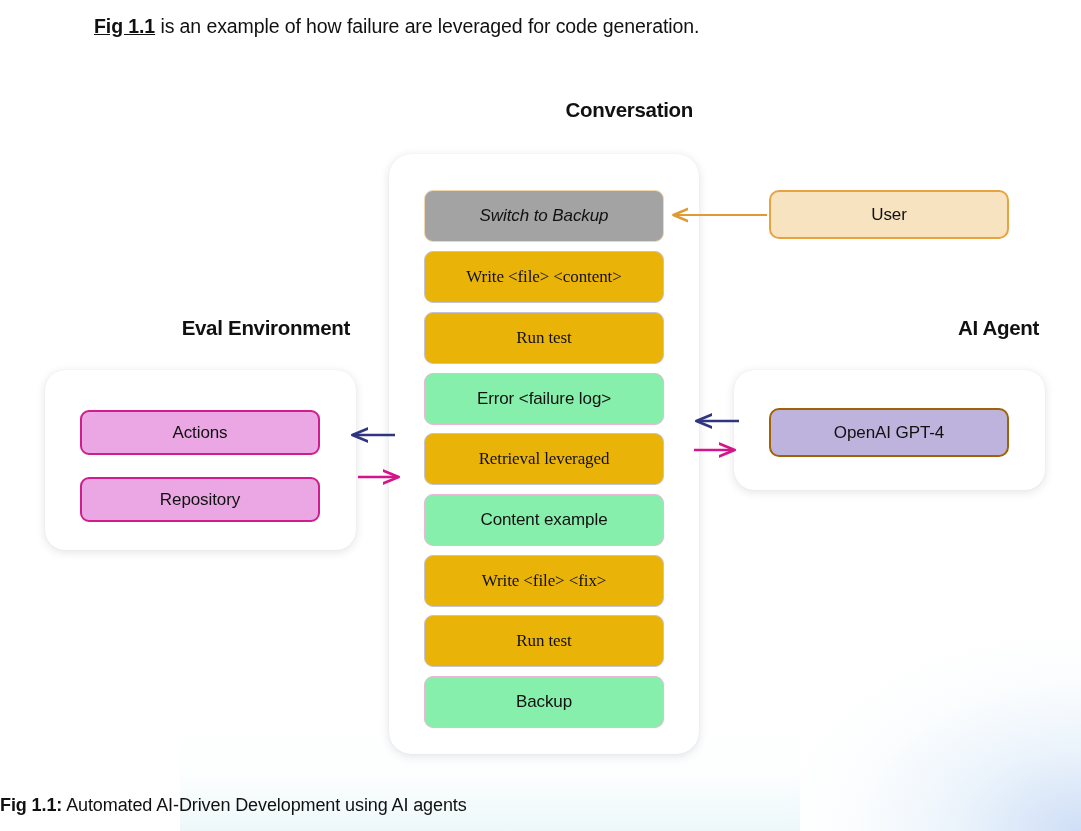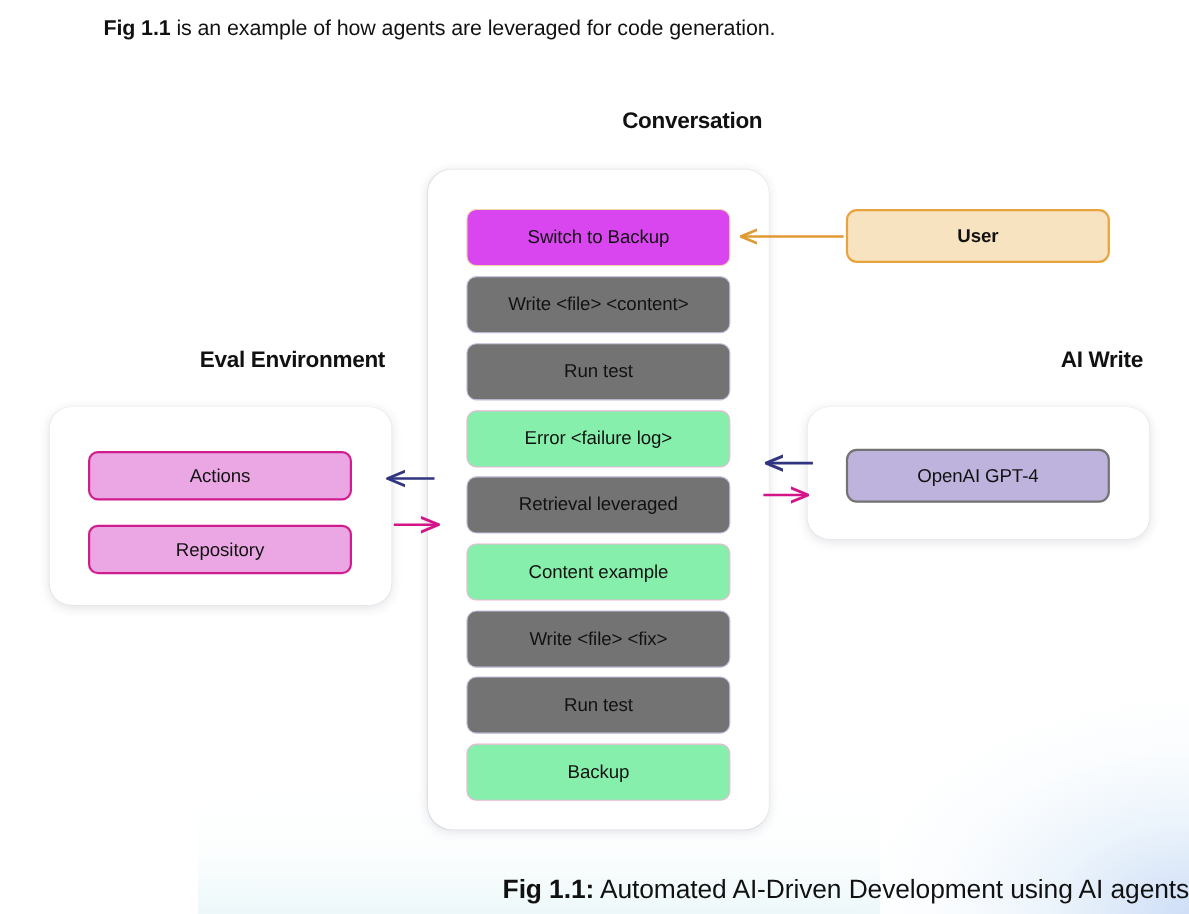--- a/index.html
+++ b/index.html
@@ -48,21 +48,21 @@
   
   .intro {
     position: absolute;
     left: 94px;
     top: 11px;
     font-size: 19.5px;
     line-height: 30px;
     letter-spacing: -0.1px;
     white-space: nowrap;
   }
-  .intro .fig-label { font-weight: bold; }
+  .intro .fig-label { font-weight: bold; text-decoration: underline; }
 
   
   .heading {
     position: absolute;
     font-weight: bold;
     font-size: 20.5px;
     letter-spacing: -0.3px;
     text-align: right;
     white-space: nowrap;
   }
@@ -90,83 +90,82 @@
     align-items: center;
     justify-content: center;
     font-size: 17px;
     letter-spacing: -0.1px;
     box-sizing: border-box;
     white-space: nowrap;
   }
 
   
   .msg { left: 424px; width: 240px; height: 52px; }
-  .msg.orange   { background: #d946ef; border-color: #f1d7ae; }
-  .msg.lavender { background: #737373; border-color: #c3c2dd; }
+  .msg.orange   { background: #a3a3a3; border-color: #f1d7ae; font-style: italic; }
+  .msg.lavender { background: #eab308; border-color: #c3c2dd; font-family: Liberation Serif, serif; }
   .msg.pink     { background: #86efac; border-color: #eeb6d6; }
 
   
   .eval-pill {
     left: 80px; width: 240px; height: 45px;
     background: #eaa7e3;
     border: 2px solid #cf1d8e;
     border-radius: 9px;
   }
 
   
   #pill-user {
     left: 769px; top: 190px; width: 240px; height: 49px;
     background: #f7e3c0;
     border: 2px solid #e9a33e;
     border-radius: 10px;
-    font-weight: bold;
   }
 
   
   #pill-model {
     left: 769px; top: 408px; width: 240px; height: 49px;
     background: #bdb3dc;
-    border: 2px solid #737373;
+    border: 2px solid #a16207;
     border-radius: 10px;
   }
 
   
   #connectors {
     position: absolute;
     left: 0; top: 0;
     width: 1081px; height: 831px;
     pointer-events: none;
   }
 
   
   .caption {
     position: absolute;
     left: 0;
     top: 795px;
     width: 1081px;
-    text-align: right;
-    font-size: 24px;
+    text-align: left;
+    font-size: 18px;
     letter-spacing: -0.1px;
     white-space: nowrap;
   }
   .caption .fig-label { font-weight: bold; }
 </style>
 </head>
 <body>
 
 <div class="bg-gradient2"></div>
 <div class="bg-gradient"></div>
 
 <div class="intro">
-  <span class="fig-label">Fig 1.1</span><span> is an example of how agents are leveraged for code generation.</span>
+  <span class="fig-label">Fig 1.1</span><span> is an example of how failure are leveraged for code generation.</span>
 </div>
 
 <div class="heading" id="heading-conversation">Conversation</div>
 <div class="heading" id="heading-eval">Eval Environment</div>
-<div class="heading" id="heading-aiagent">AI Write</div>
+<div class="heading" id="heading-aiagent">AI Agent</div>
 
 <div class="card" id="card-conversation"></div>
 <div class="card" id="card-eval"></div>
 <div class="card" id="card-aiagent"></div>
 
 <div class="pill msg orange" style="top:190px">Switch to Backup</div>
 <div class="pill msg lavender" style="top:251px">Write &lt;file&gt; &lt;content&gt;</div>
 <div class="pill msg lavender" style="top:312px">Run test</div>
 <div class="pill msg pink" style="top:373px">Error &lt;failure log&gt;</div>
 <div class="pill msg lavender" style="top:433px">Retrieval leveraged</div>

